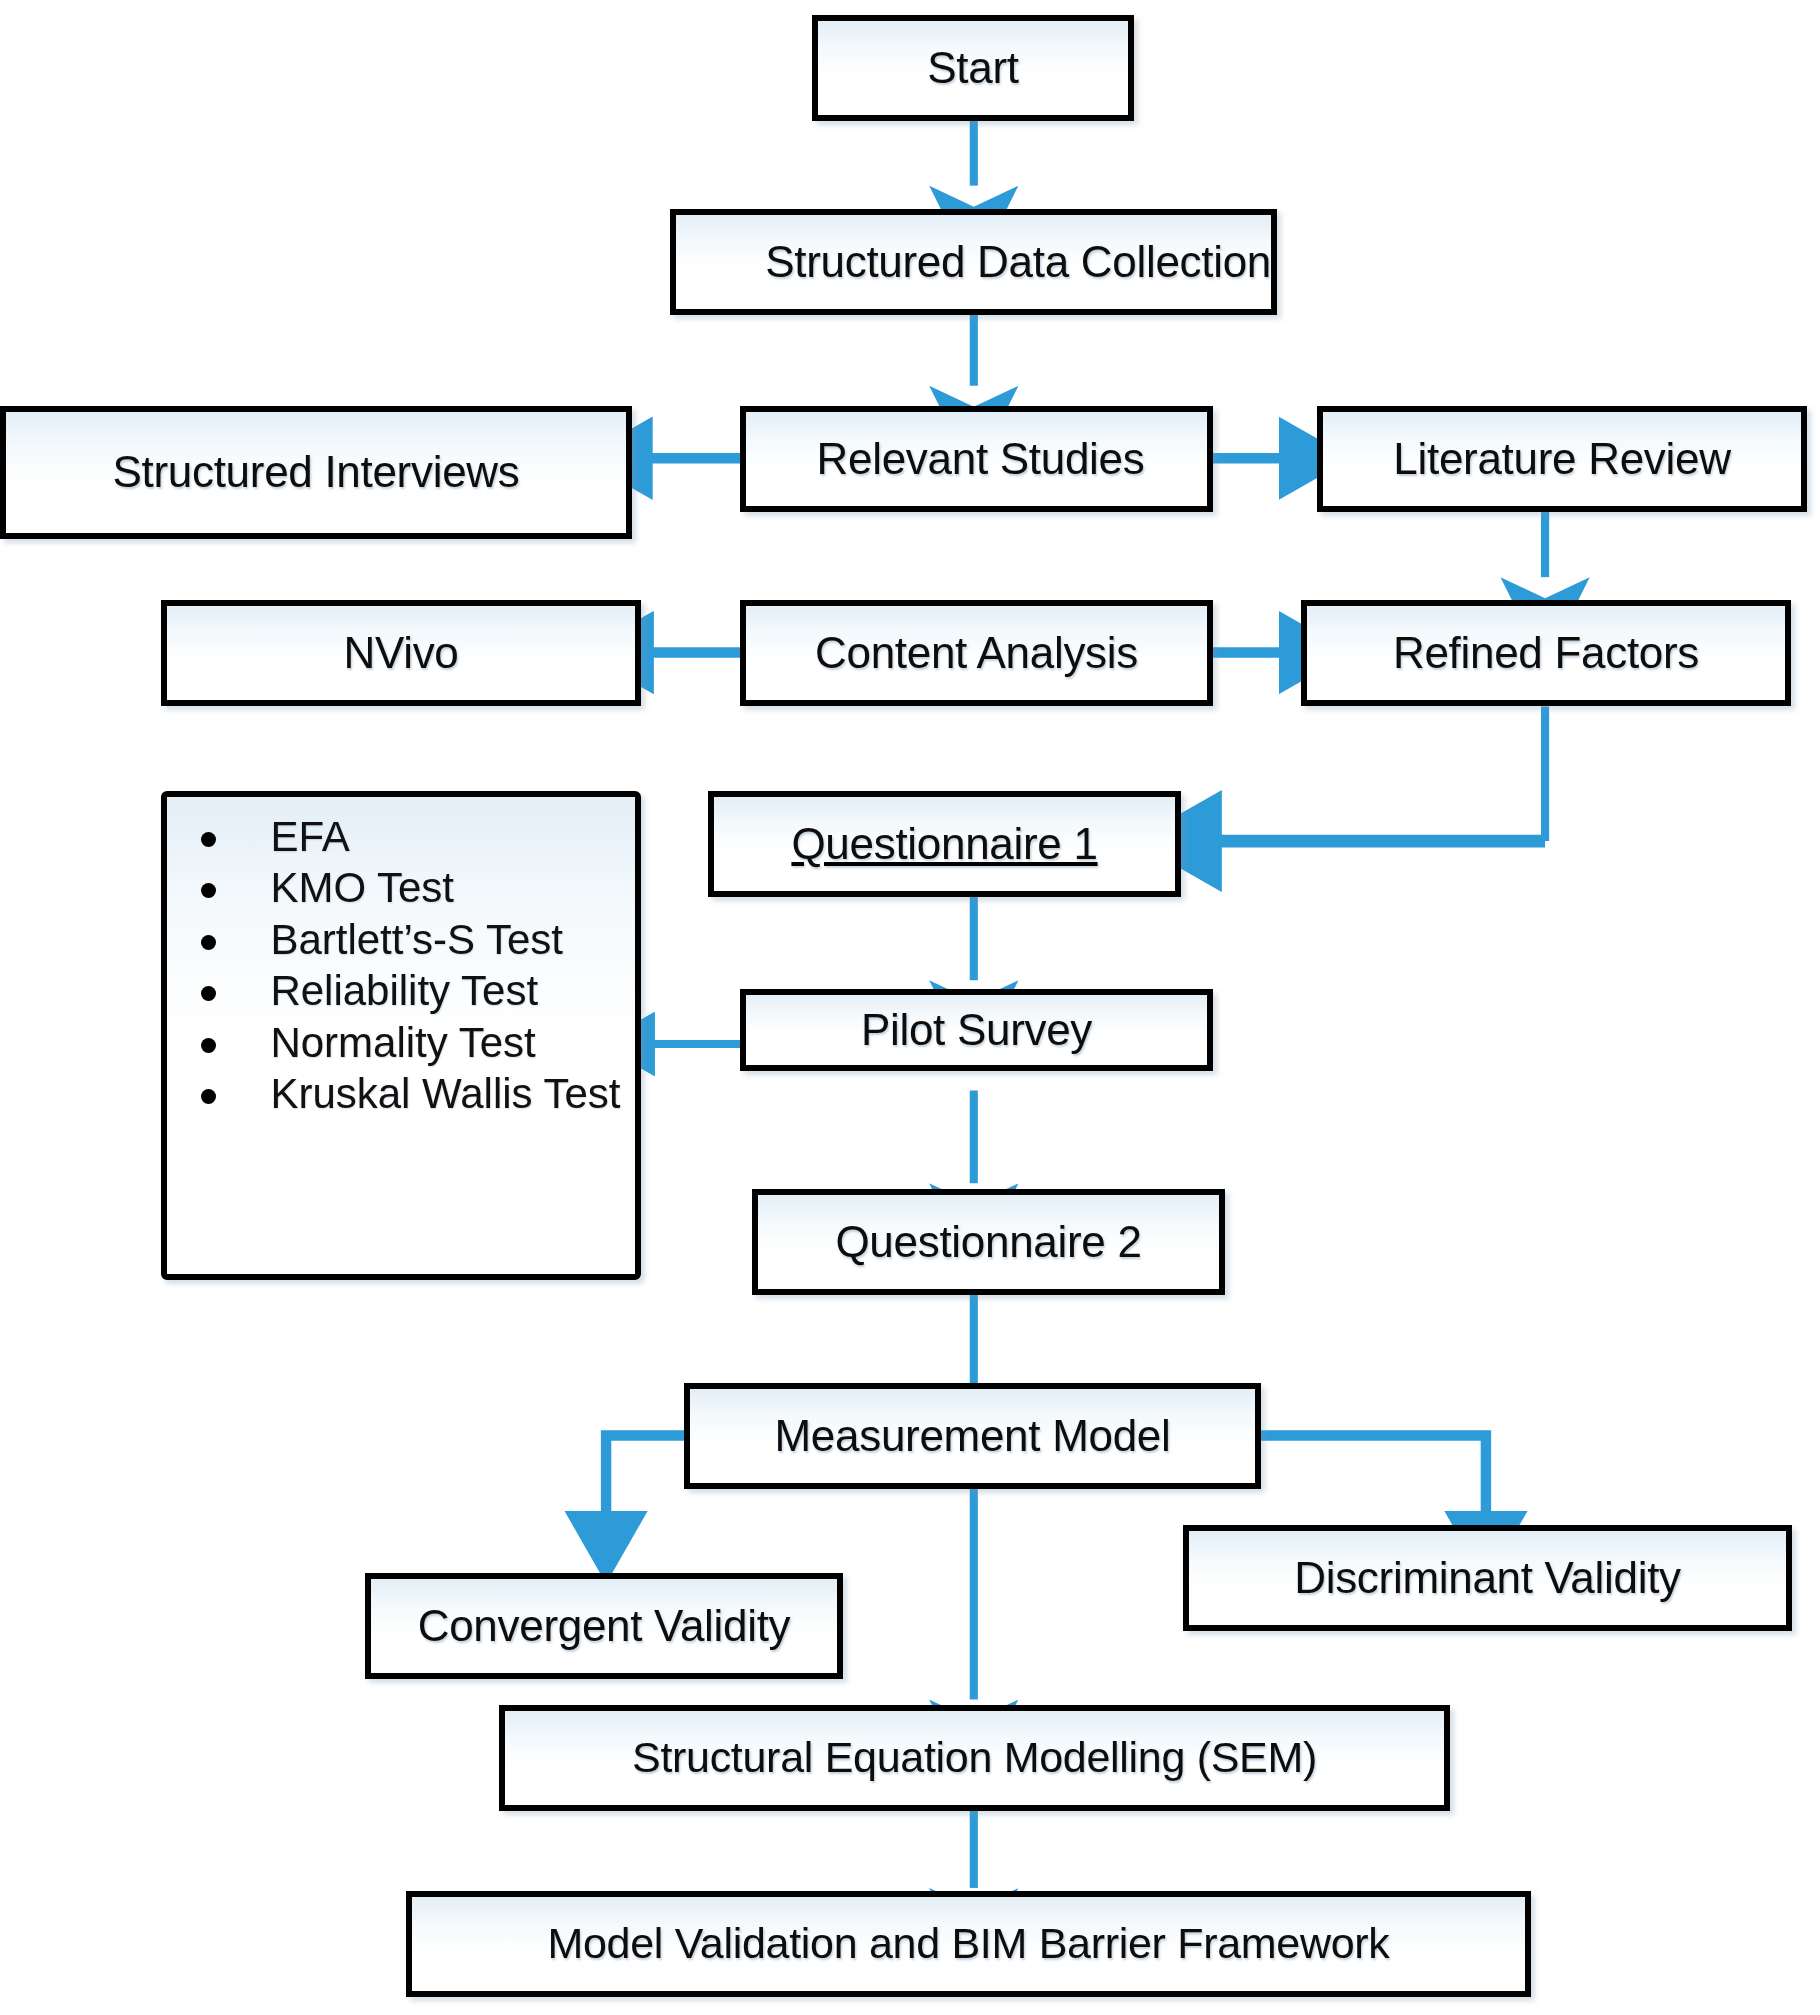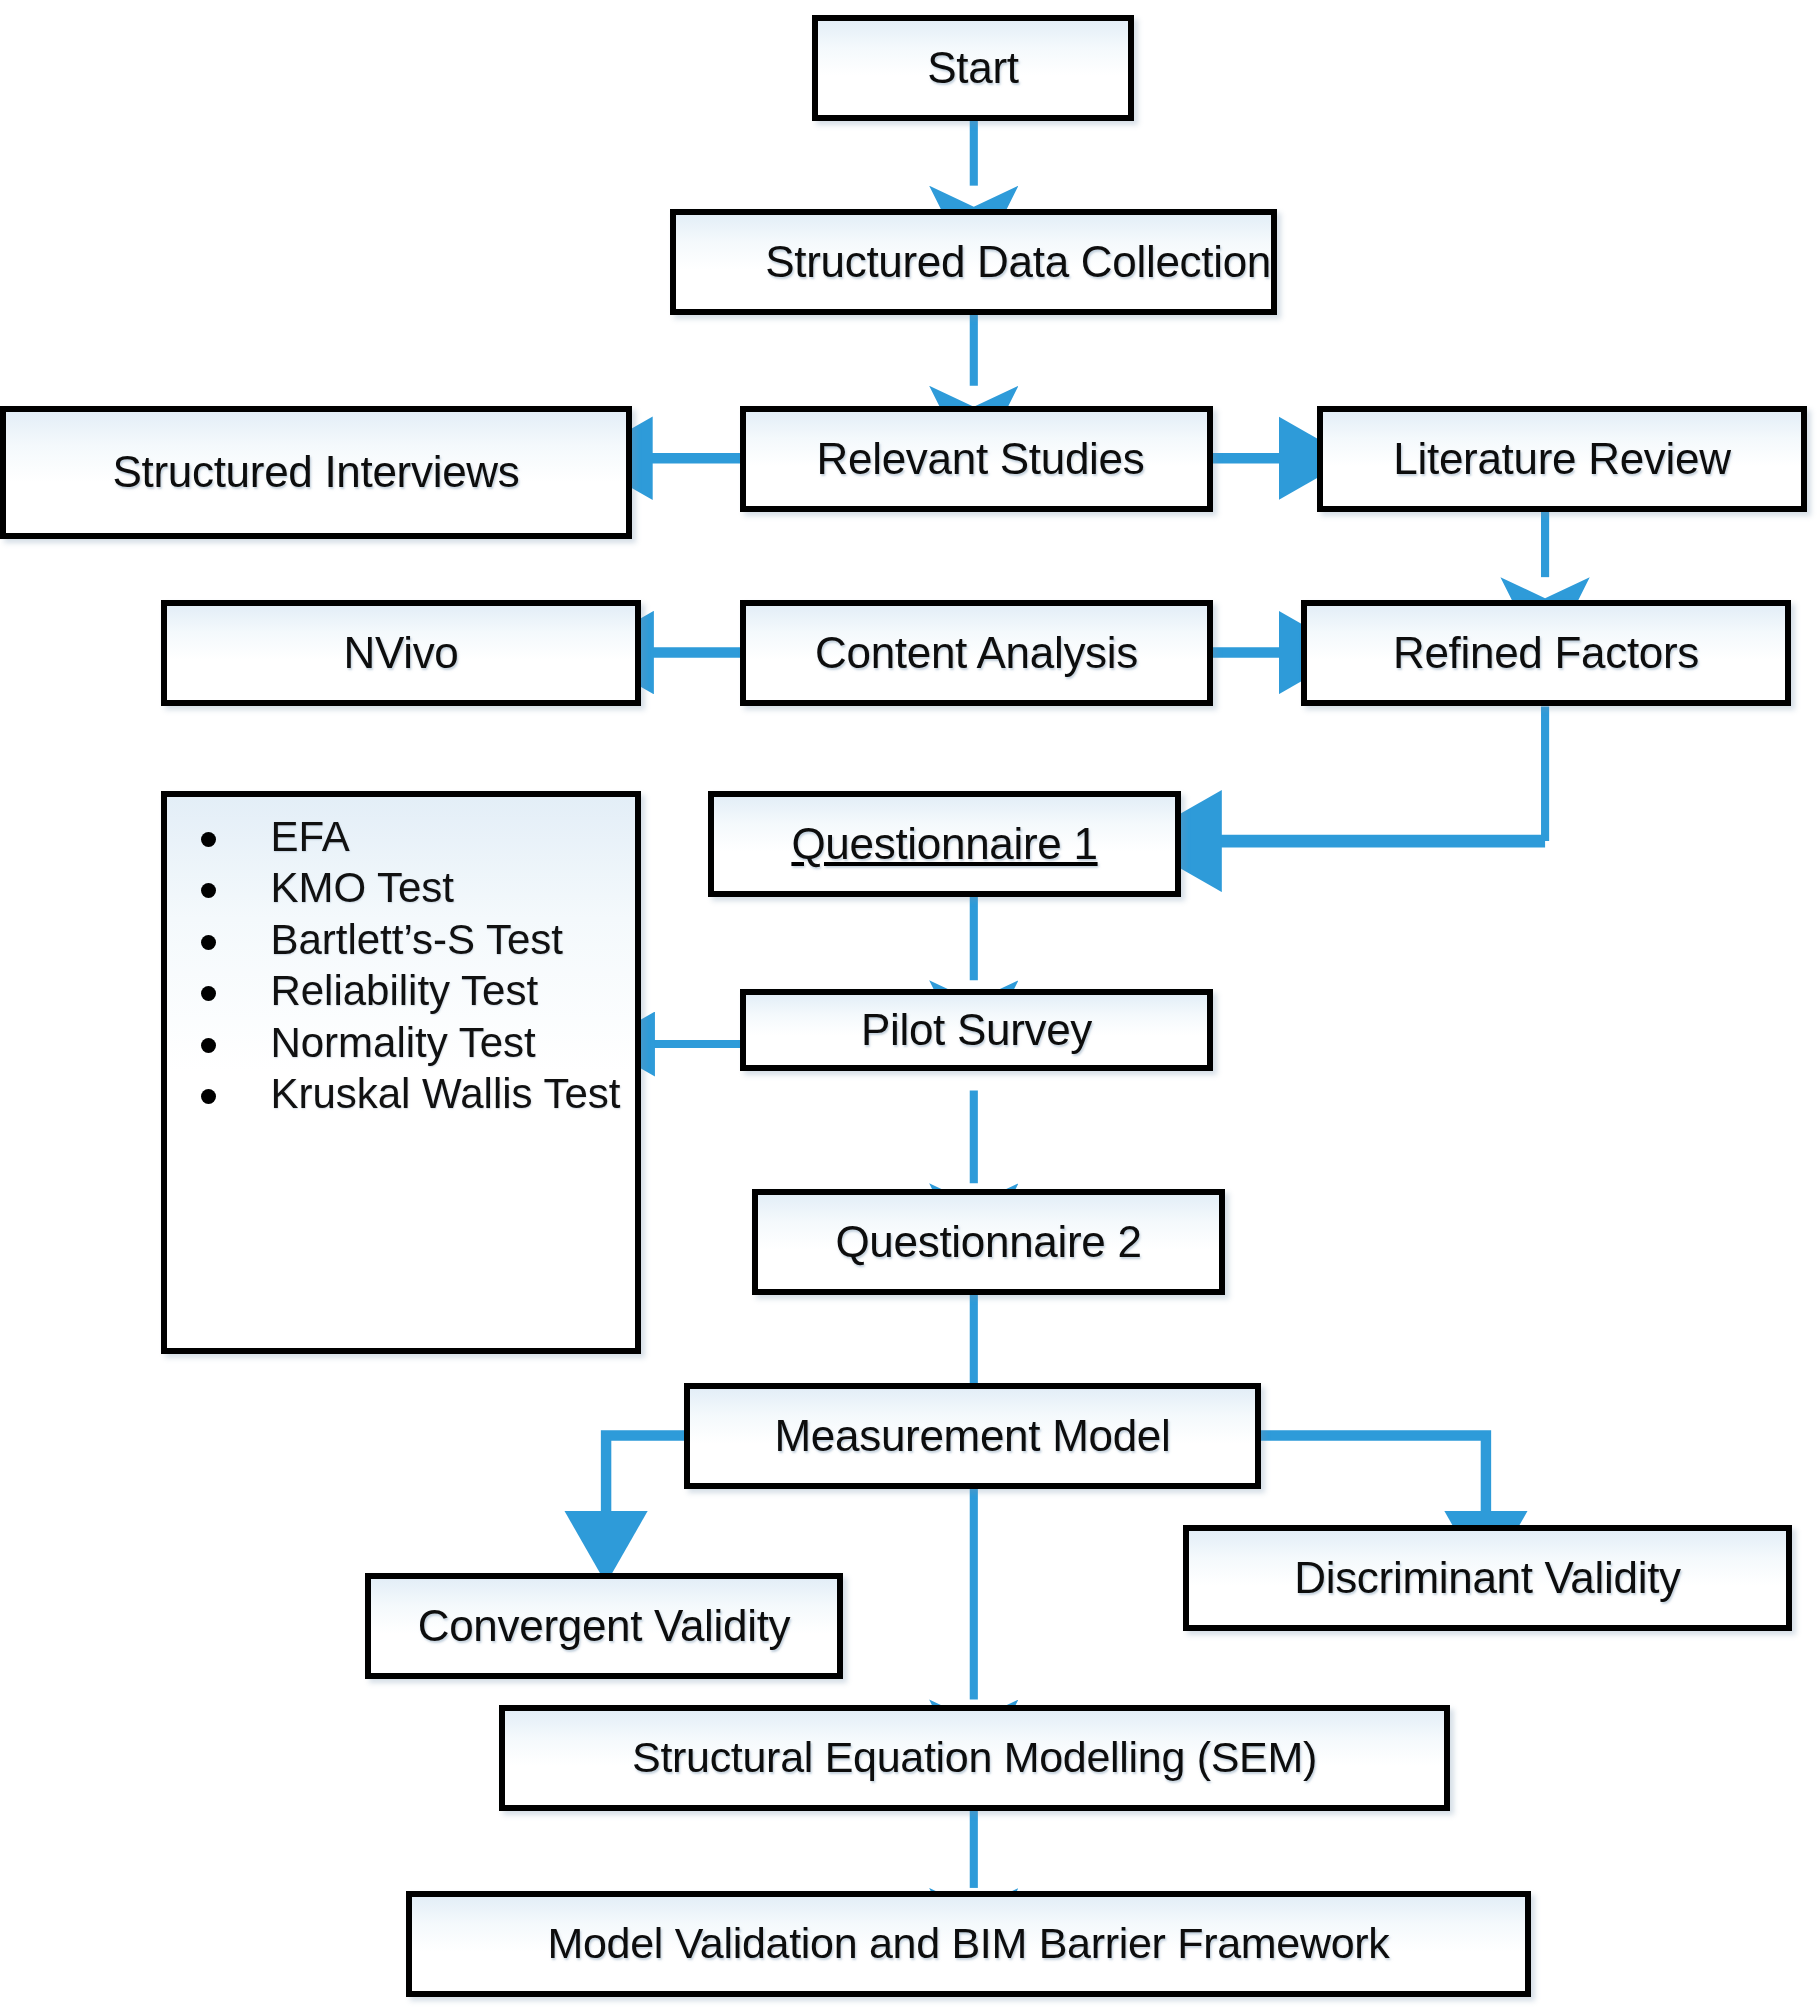--- a/index.html
+++ b/index.html
@@ -163,21 +163,21 @@
   </div>
 
   <div class="node" style="left:740px; top:600px; width:473px; height:106px;">
     <span class="label">Content Analysis</span>
   </div>
 
   <div class="node" style="left:1301px; top:600px; width:490px; height:106px;">
     <span class="label">Refined Factors</span>
   </div>
 
-  <div class="list-node" style="left:161px; top:791px; width:480px; height:563px;">
+  <div class="list-node" style="left:161px; top:791px; width:480px; height:489px;border-radius:6px;">
     <ul>
       <li>
         <span class="dot"></span>
         <span>EFA</span>
       </li>
       <li>
         <span class="dot"></span>
         <span>KMO Test</span>
       </li>
       <li>

